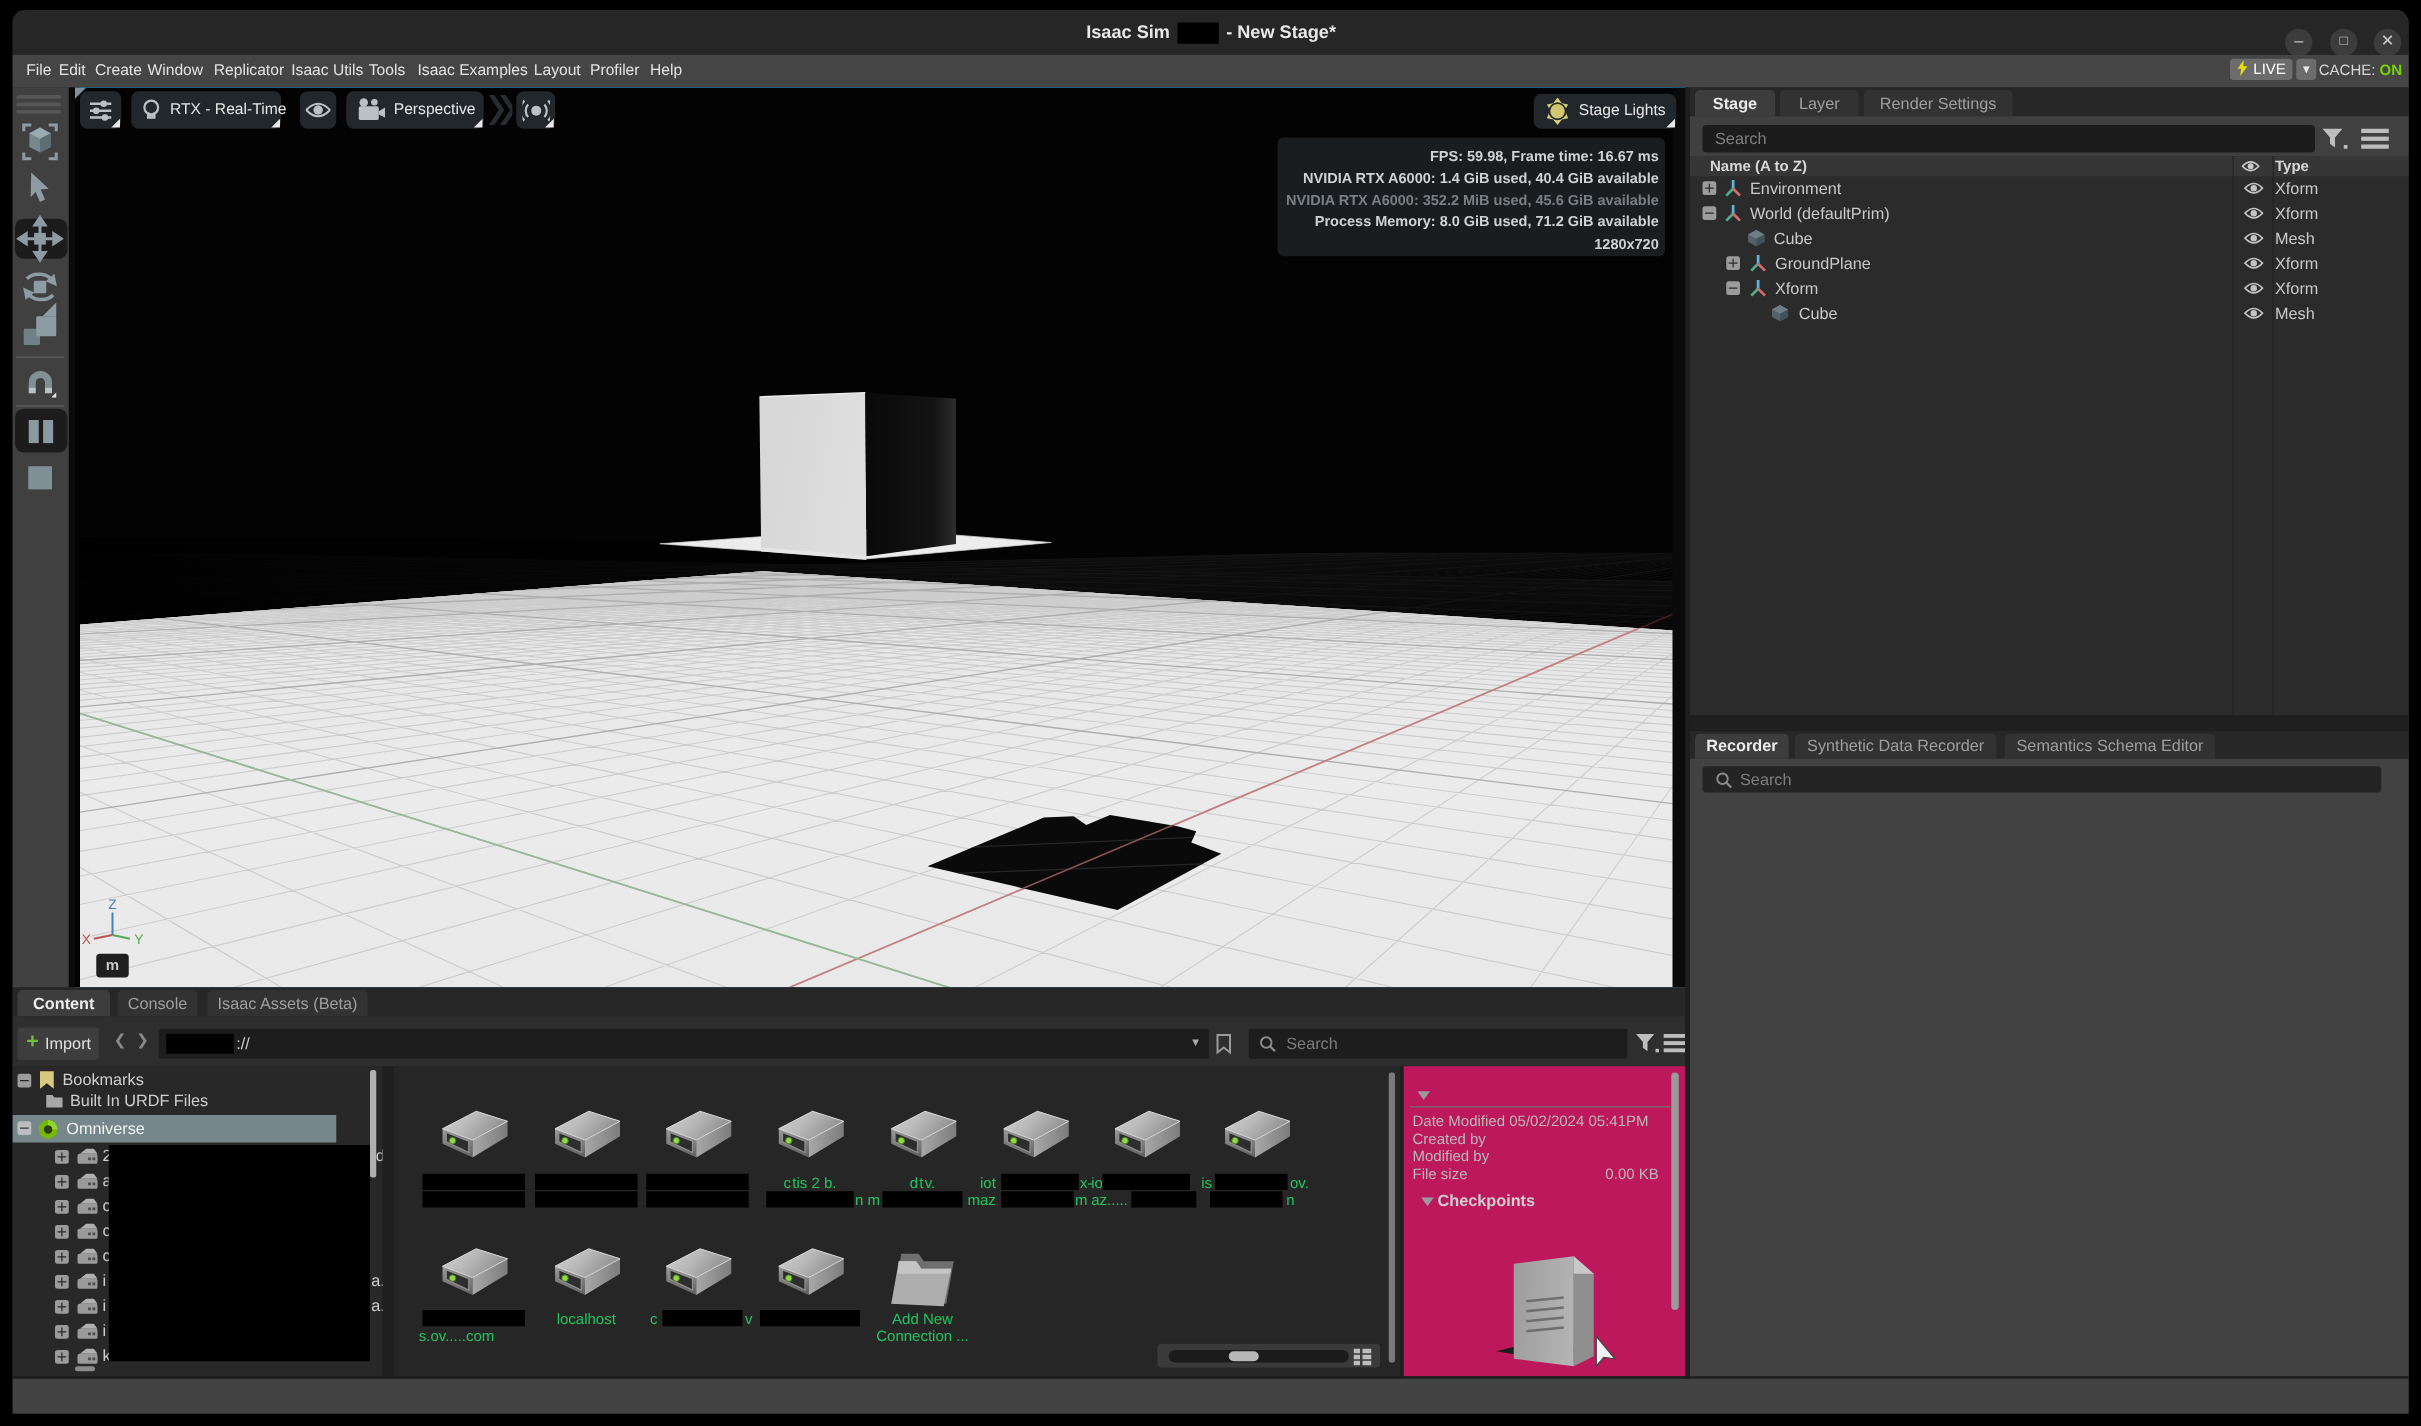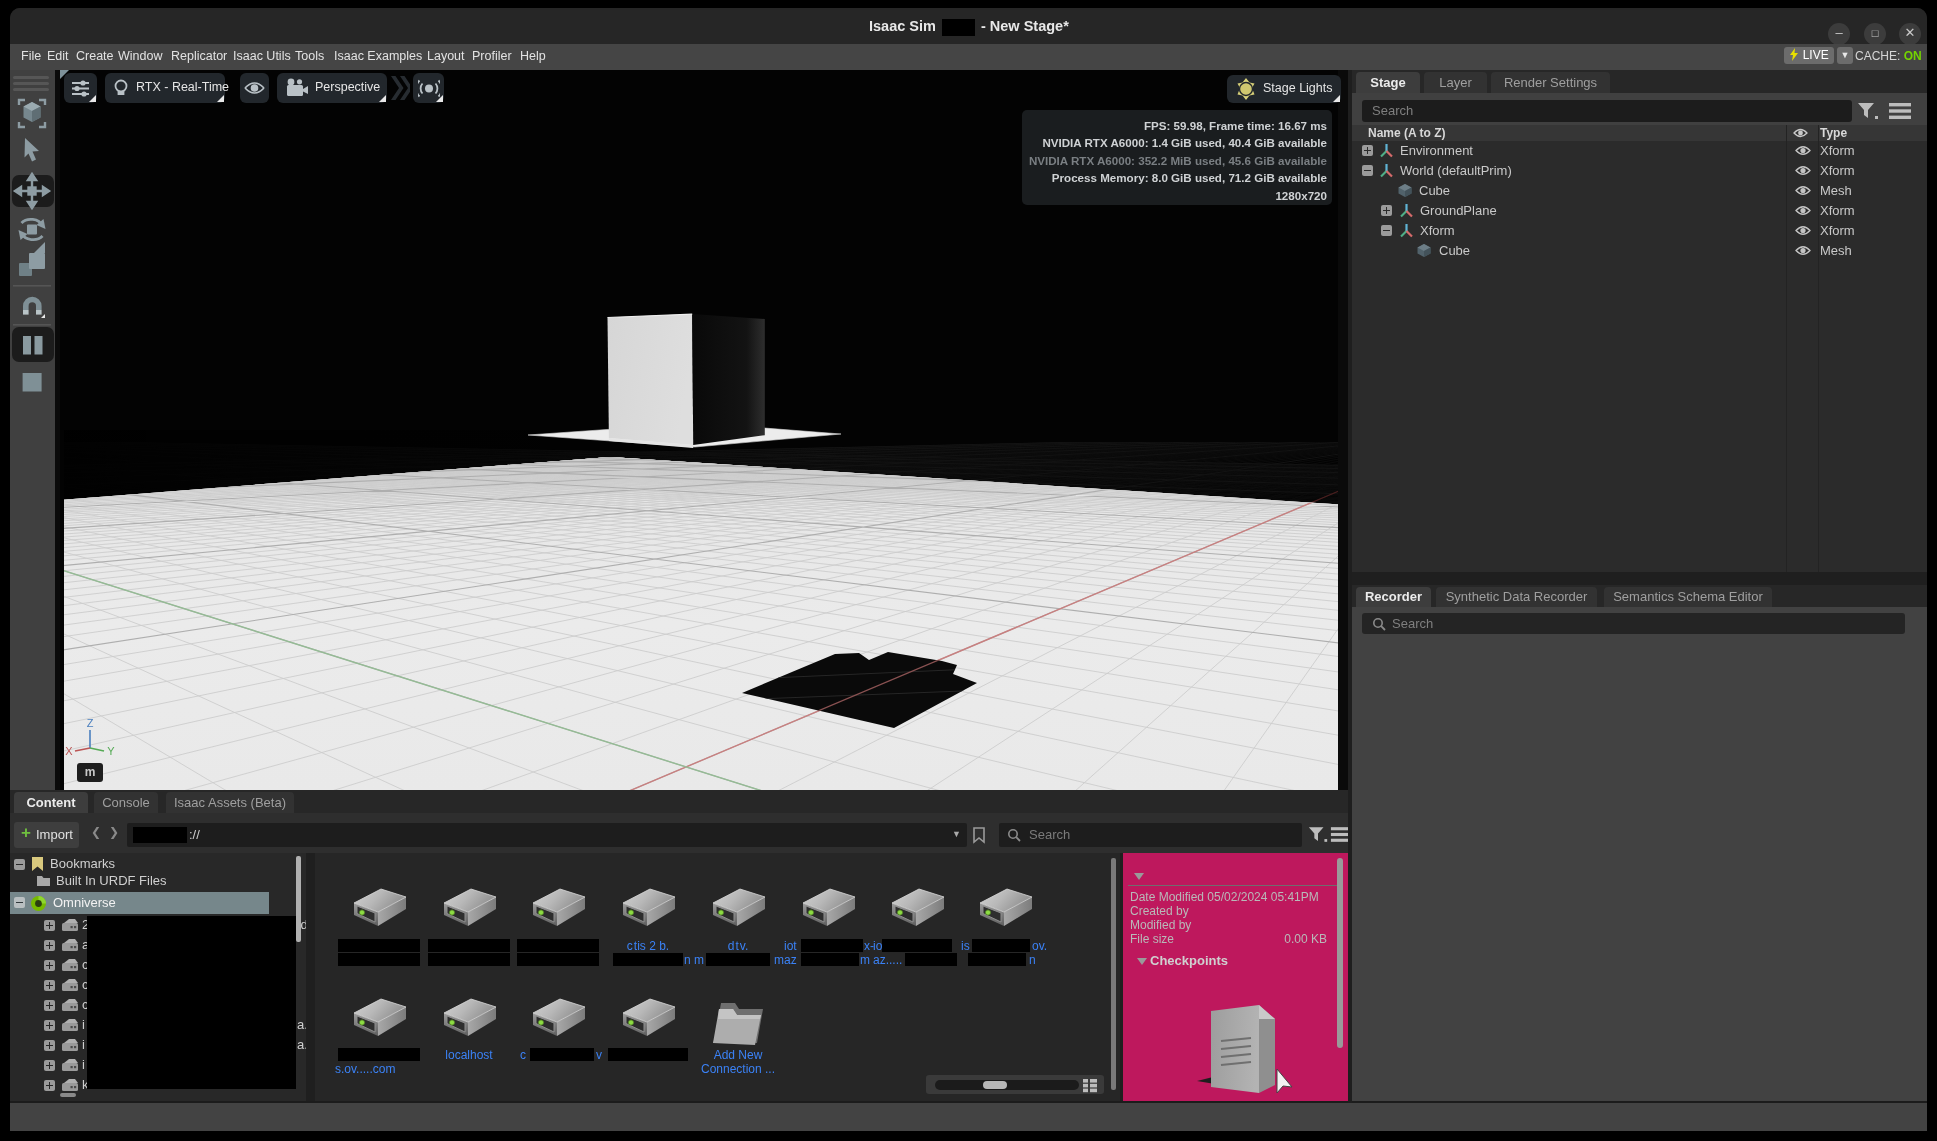--- a/index.html
+++ b/index.html
@@ -751,21 +751,21 @@
 <polygon points="9,20 27,27 27,36 9,27.5" fill="#2e2e2e" stroke="#8f8f8f" stroke-width="1"></polygon>
 <circle cx="14" cy="26.5" r="2.6" fill="#8ddc43" stroke="#4e7c22" stroke-width="0.8"></circle>
 <polygon points="6,17 33,3 58,11 30,26" fill="none" stroke="#d9d9d9" stroke-width="0.8"></polygon>
 </g>
 <g transform="translate(396,140)">
 <polygon points="4,44 10,10 24,10 28,16 52,16 46,50 2,50" fill="#6f6f6f"></polygon>
 <polygon points="2,50 8,16 22,16 26,22 50,22 44,52" fill="#adadad"></polygon>
 <polygon points="8,16 22,16 26,22 50,22 49,26 7,26" fill="#c4c4c4"></polygon>
 </g>
 </svg>
-<div class="abs" style="left:305px;top:63px;width:805px;height:248px;font-size:12px;color:#3b82f6;">
+<div class="abs" style="left:305px;top:63px;width:805px;height:248px;font-size:12px;color:#22c55e;">
 <div class="abs" style="left:23px;top:86px;width:82px;height:13px;background:#000;"></div>
 <div class="abs" style="left:23px;top:100px;width:82px;height:13px;background:#000;"></div>
 <div class="abs" style="left:113px;top:86px;width:82px;height:13px;background:#000;"></div>
 <div class="abs" style="left:113px;top:100px;width:82px;height:13px;background:#000;"></div>
 <div class="abs" style="left:202px;top:86px;width:82px;height:13px;background:#000;"></div>
 <div class="abs" style="left:202px;top:100px;width:82px;height:13px;background:#000;"></div>
 <div class="abs" style="left:273px;top:86px;width:120px;text-align:center;white-space:nowrap;">c tis 2 b.</div>
 <div class="abs" style="left:298px;top:100px;width:70px;height:13px;background:#000;"></div>
 <span class="abs" style="left:369px;top:100px;white-space:nowrap;">n</span>
 <div class="abs" style="left:363px;top:86px;width:120px;text-align:center;white-space:nowrap;">d t v.</div>

